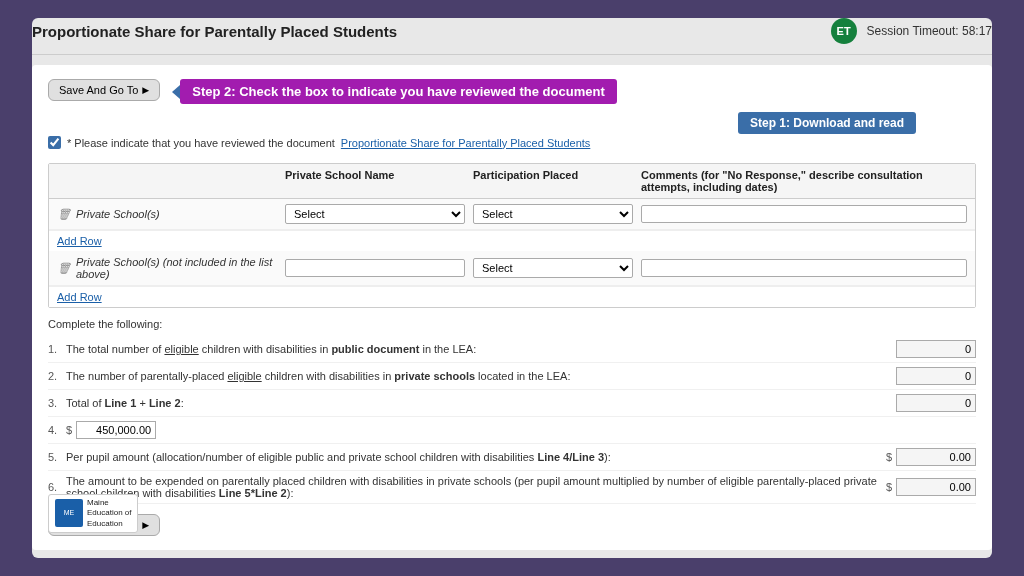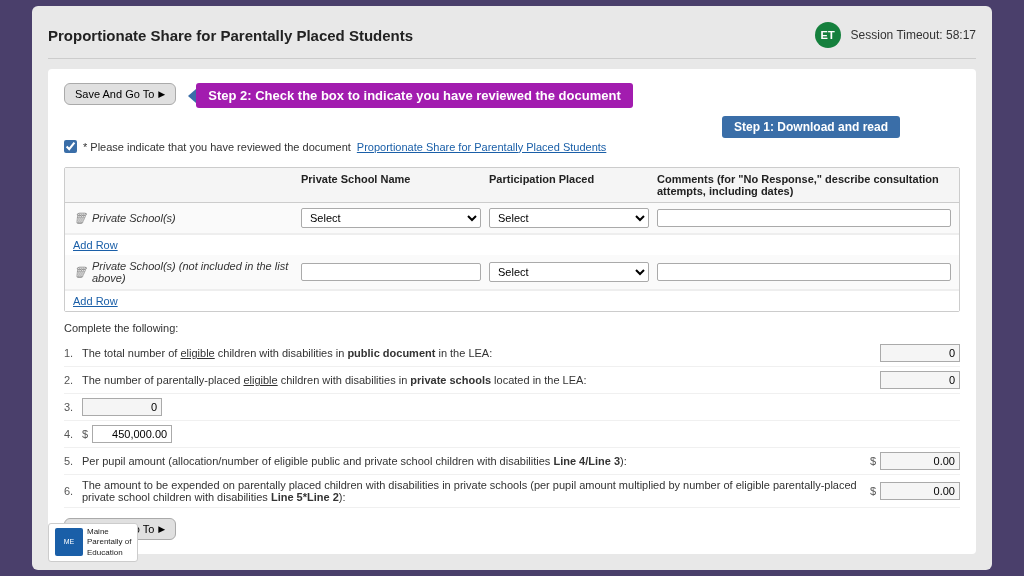--- a/index.html
+++ b/index.html
@@ -11,21 +11,21 @@
       min-height: 576px;
       width: 1024px;
       font-family: Arial, sans-serif;
       font-size: 12px;
     }
     .outer-container {
       background: #e8e8e8;
       width: 960px;
       min-height: 540px;
       border-radius: 6px;
-      padding: 16px;
+      padding: 0;
       position: relative;
     }
     .header {
       display: flex;
       align-items: center;
       justify-content: space-between;
       margin-bottom: 10px;
     }
     .header-title {
       font-size: 15px;
@@ -249,21 +249,21 @@
       background: #fff;
     }
     .value-box.shaded {
       background: #f5f5f5;
     }
     .bottom-save {
       margin-top: 10px;
     }
     .maine-logo {
       position: absolute;
-      bottom: 8px;
+      bottom: 25px;
       left: 16px;
       display: flex;
       align-items: center;
       background: white;
       border: 1px solid #ccc;
       border-radius: 3px;
       padding: 3px 6px;
       gap: 4px;
     }
     .maine-logo-icon {
@@ -375,20 +375,21 @@
       <div class="calc-row">
         <span class="calc-row-num">2.</span>
         <span class="calc-row-label">The number of parentally-placed <u>eligible</u> children with disabilities in <b>private schools</b> located in the LEA:</span>
         <div class="calc-value-cell">
           <input class="value-box shaded" type="text" value="0" style="">
         </div>
       </div>
 
       <div class="calc-row">
         <span class="calc-row-num">3.</span>
+        <span class="calc-row-label">Total of <b>Line 1</b> + <b>Line 2</b>:</span>
         <div class="calc-value-cell">
           <input class="value-box shaded" type="text" value="0" style="">
         </div>
       </div>
 
       <div class="calc-row">
         <span class="calc-row-num">4.</span>
         <div class="calc-value-cell">
           <span class="dollar-sign">$</span>
           <input class="value-box" type="text" value="450,000.00" style="">
@@ -418,17 +419,17 @@
       <button class="save-btn">
         <span>Save And Go To</span>
       </button>
     </div>
   </div>
 
   <div class="maine-logo">
     <div class="maine-logo-icon">ME</div>
     <div class="maine-logo-text">
       <span>Maine</span><br>
-      <span>Parentally of</span><br>
+      <span>Education of</span><br>
       <span>Education</span>
     </div>
   </div>
 </div>
 
 </body></html>

